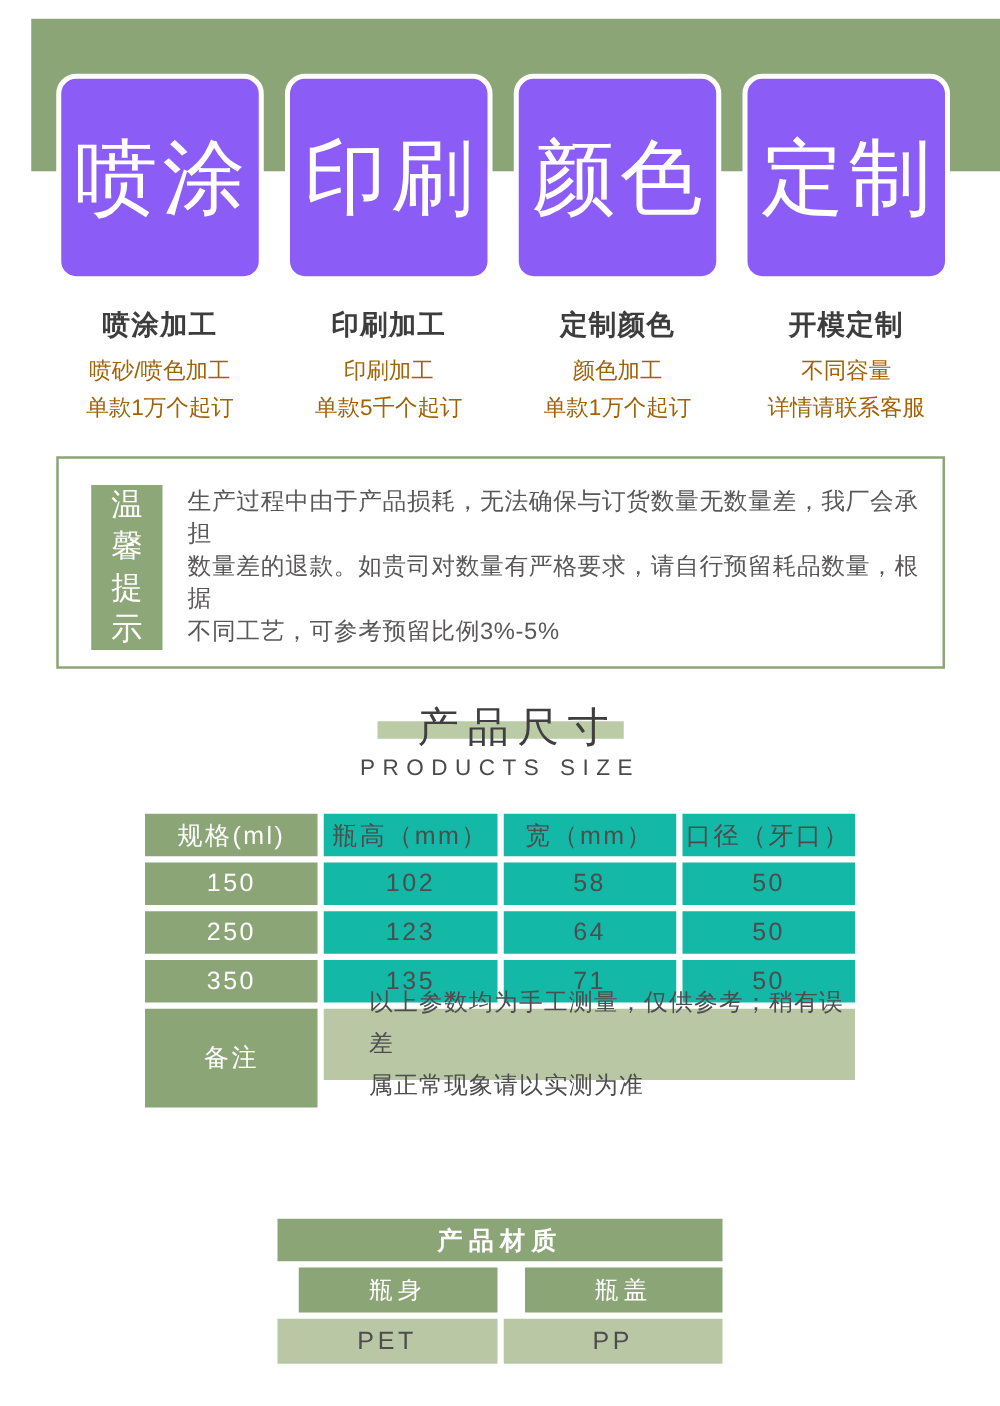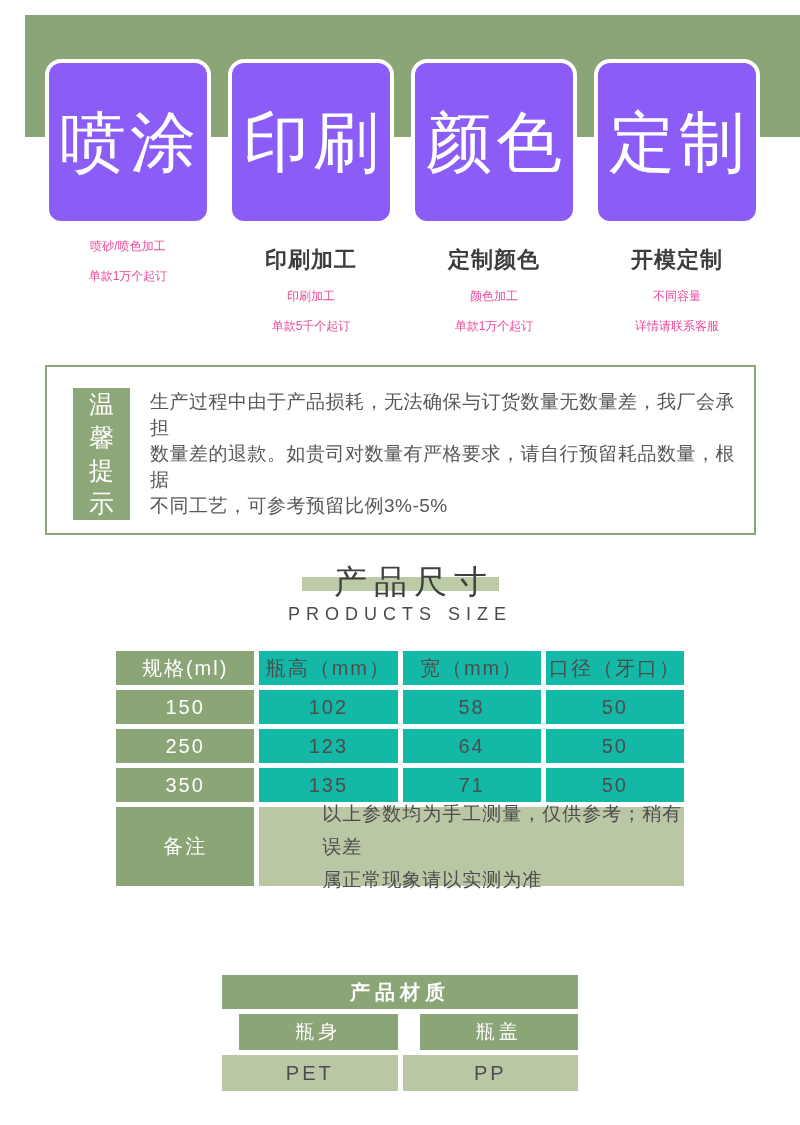--- a/index.html
+++ b/index.html
@@ -8,21 +8,21 @@
   .page { position:relative; width:800px; height:1125px; background:#ffffff; overflow:hidden; margin:0 auto; }
 
   
   .hero-band { position:absolute; top:15px; left:25px; width:775px; height:122px; background:#8CA577; }
   .features { position:absolute; top:59px; left:45px; display:flex; gap:17px; }
   .feature { width:166px; text-align:center; }
   .tile { width:166px; height:166px; background:#8b5cf6; border:4px solid #ffffff; border-radius:16px;
           display:flex; align-items:center; justify-content:center; }
   .tile-char { color:#ffffff; font-size:66px; font-weight:300; letter-spacing:4px; line-height:1; text-indent:4px; }
   .cap-title { margin-top:20px; font-size:22px; font-weight:bold; color:#3d3d3d; letter-spacing:1px; }
-  .cap-line { font-size:12px; color:#ec4899; line-height:30px; }
+  .cap-line { font-size:18px; color:#a16207; line-height:30px; }
   .cap-line.first { margin-top:6px; }
 
   
   .notice { position:absolute; top:365px; left:45px; width:711px; height:170px; border:2px solid #8CA577; background:#fff; }
   .notice-side { position:absolute; left:26px; top:21px; width:57px; height:132px; background:#8DA778;
                  display:flex; flex-direction:column; align-items:center; justify-content:center;
                  color:#ffffff; font-size:25px; line-height:33px; }
   .notice-body { position:absolute; left:103px; top:22px; width:595px;
                  font-size:19px; line-height:26px; color:#595757; letter-spacing:0.5px; }
 
@@ -34,23 +34,23 @@
             font-size:18px; font-weight:300; letter-spacing:6px; color:#4a4a4a; }
 
   
   .size-table { position:absolute; top:651px; left:116px; width:568px;
                 display:grid; grid-template-columns:repeat(4,1fr); gap:5px; }
   .cell { display:flex; align-items:center; justify-content:center; height:34px;
           font-size:20px; letter-spacing:2px; }
   .c-dark { background:#8CA577; color:#ffffff; }
   .c-light { background:#14b8a6; color:#4d4d4d; }
   .remark-label { height:79px; }
-  .remark-body { grid-column:2 / 5; height:79px; background:#B9C7A4; color:#4d4d4d;
+  .remark-body { grid-column:2 / 5; height:57px; background:#B9C7A4; color:#4d4d4d;
                  display:flex; flex-direction:column; justify-content:center;
-                 padding-left:63px; font-size:19px; line-height:33px; letter-spacing:1px; }
+                 padding-left:36px; font-size:19px; line-height:33px; letter-spacing:1px; }
 
   
   .material-table { position:absolute; top:975px; left:222px; width:356px;
                     display:grid; grid-template-columns:repeat(2,1fr); gap:5px; }
   .mat-header { grid-column:1 / 3; height:34px; background:#8CA577; color:#ffffff;
                 font-size:20px; font-weight:bold; letter-spacing:5px;
                 display:flex; align-items:center; justify-content:center; }
   .mat-col { height:36px; background:#8CA577; color:#ffffff; font-size:19px; letter-spacing:4px;
              display:flex; align-items:center; justify-content:center;margin-left:17px; }
   .mat-val { height:36px; background:#B9C7A4; color:#4d4d4d; font-size:20px; letter-spacing:3px;
@@ -61,20 +61,21 @@
 
 <div class="page">
 
   <div class="hero-band"></div>
   <div class="features">
 
     <div class="feature">
       <div class="tile">
         <span class="tile-char">喷涂</span>
       </div>
+      <div class="cap-title">喷涂加工</div>
       <div class="cap-line first">喷砂/喷色加工</div>
       <div class="cap-line">单款1万个起订</div>
     </div>
 
     <div class="feature">
       <div class="tile">
         <span class="tile-char">印刷</span>
       </div>
       <div class="cap-title">印刷加工</div>
       <div class="cap-line first">印刷加工</div>

